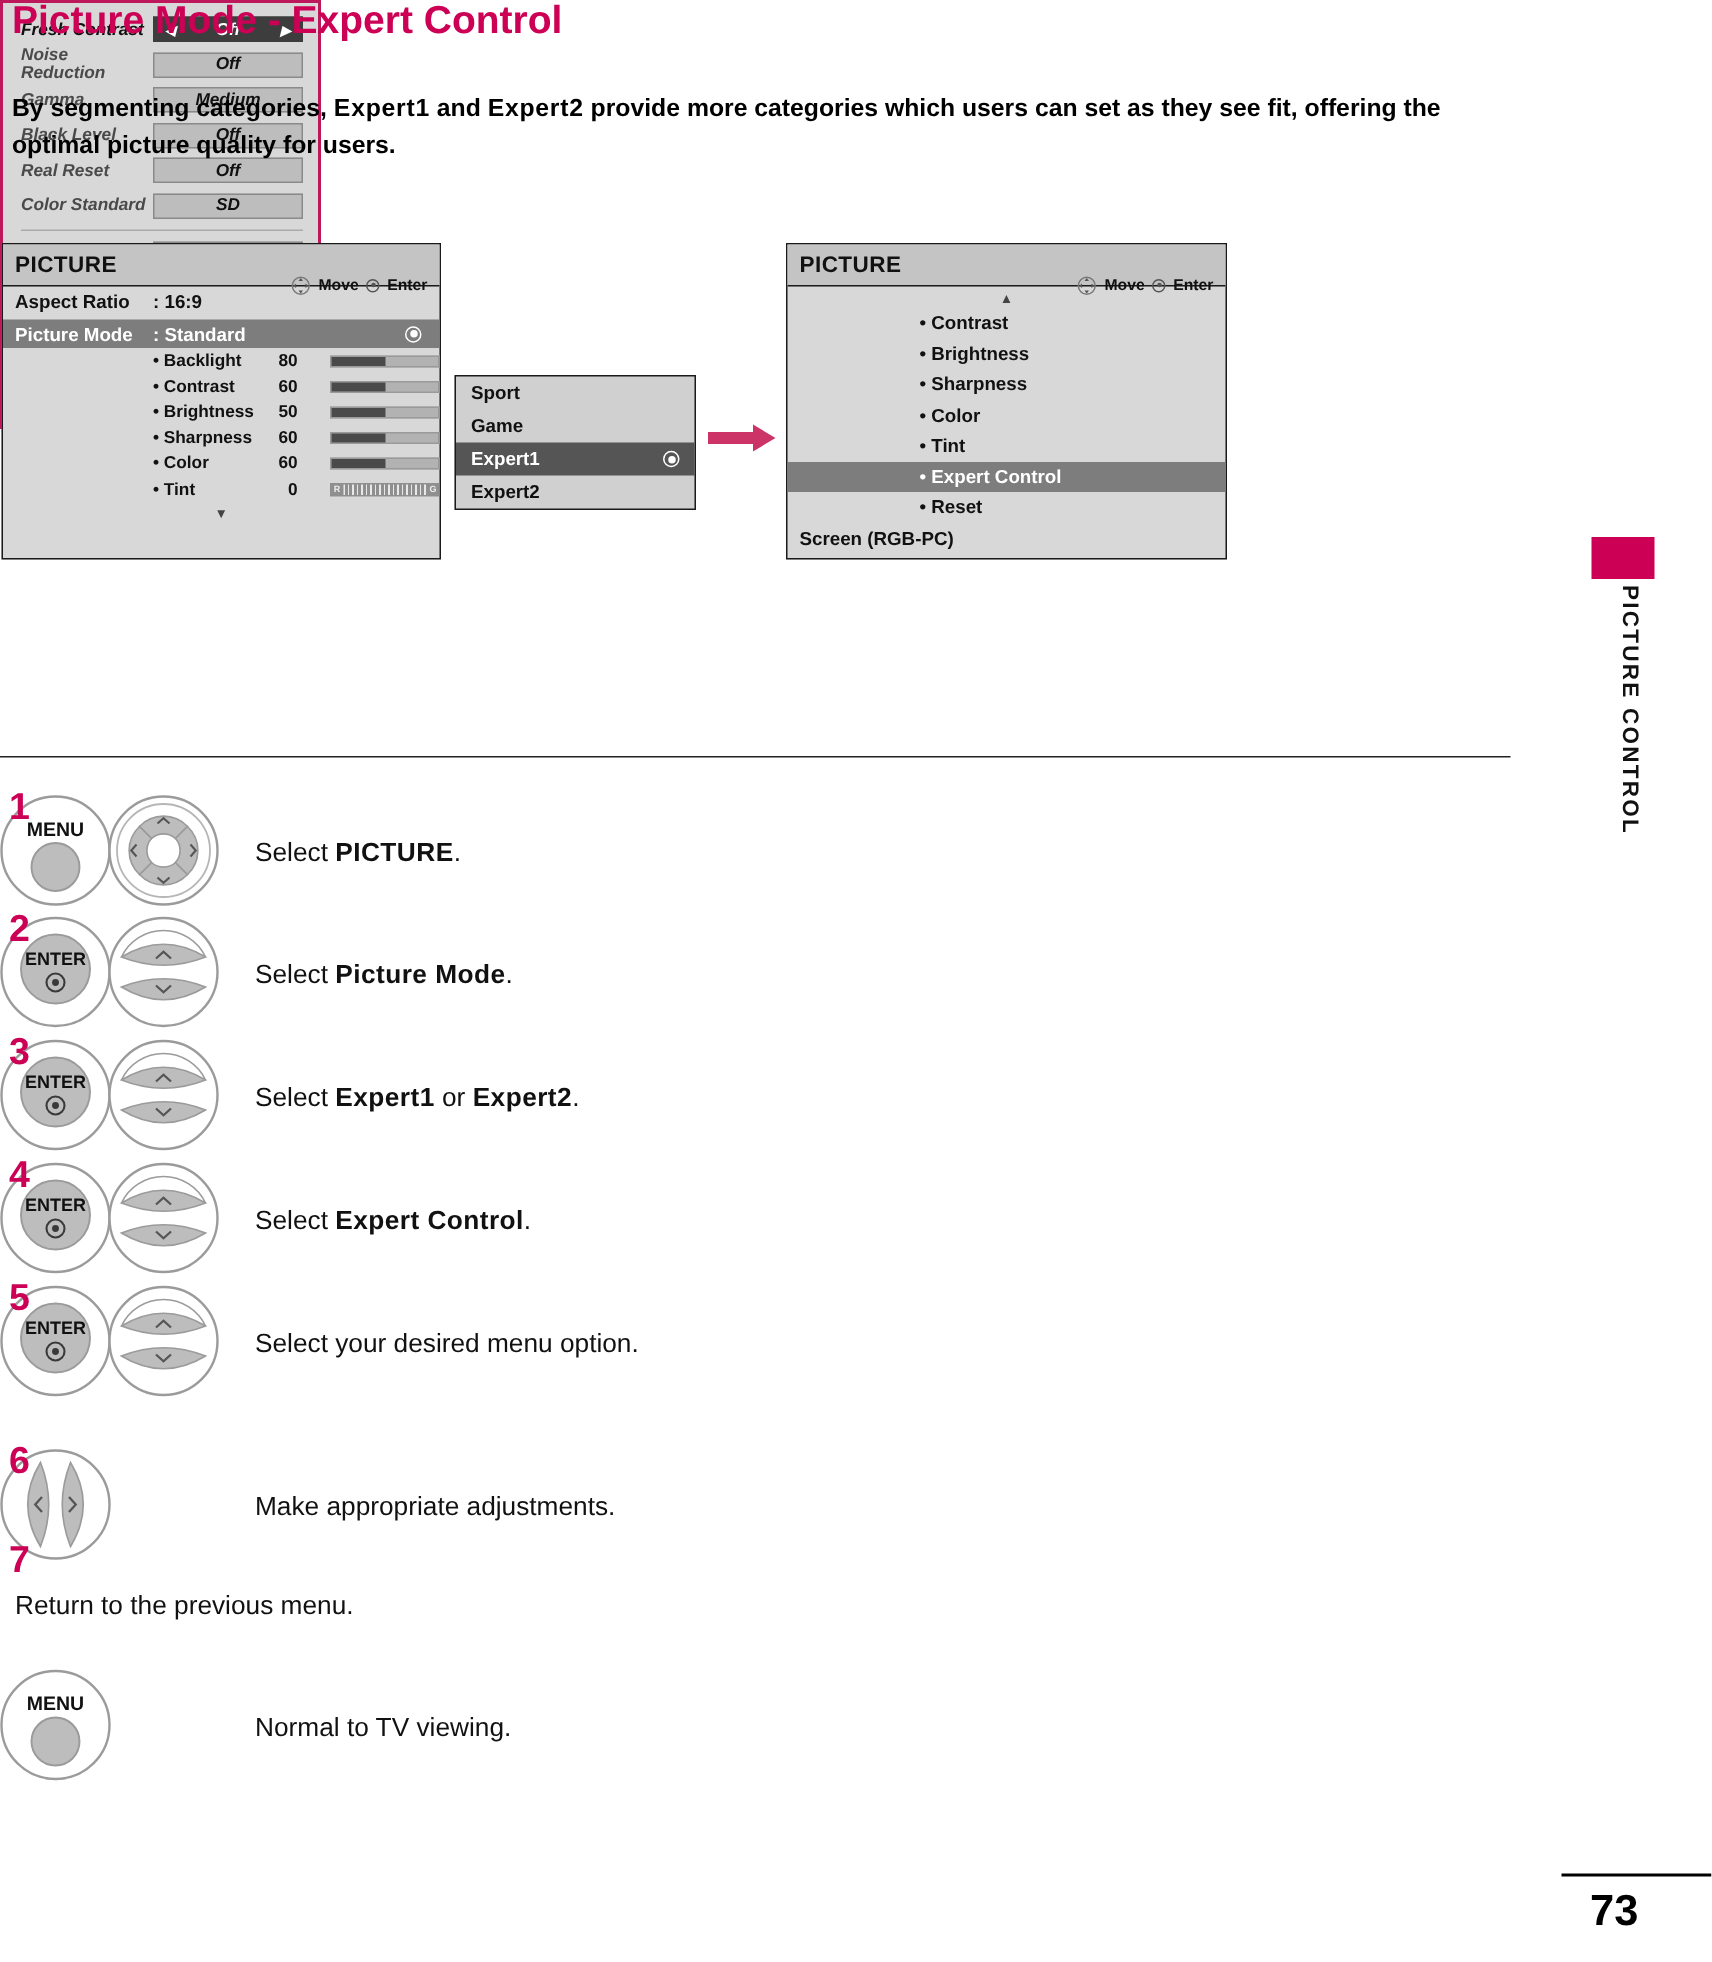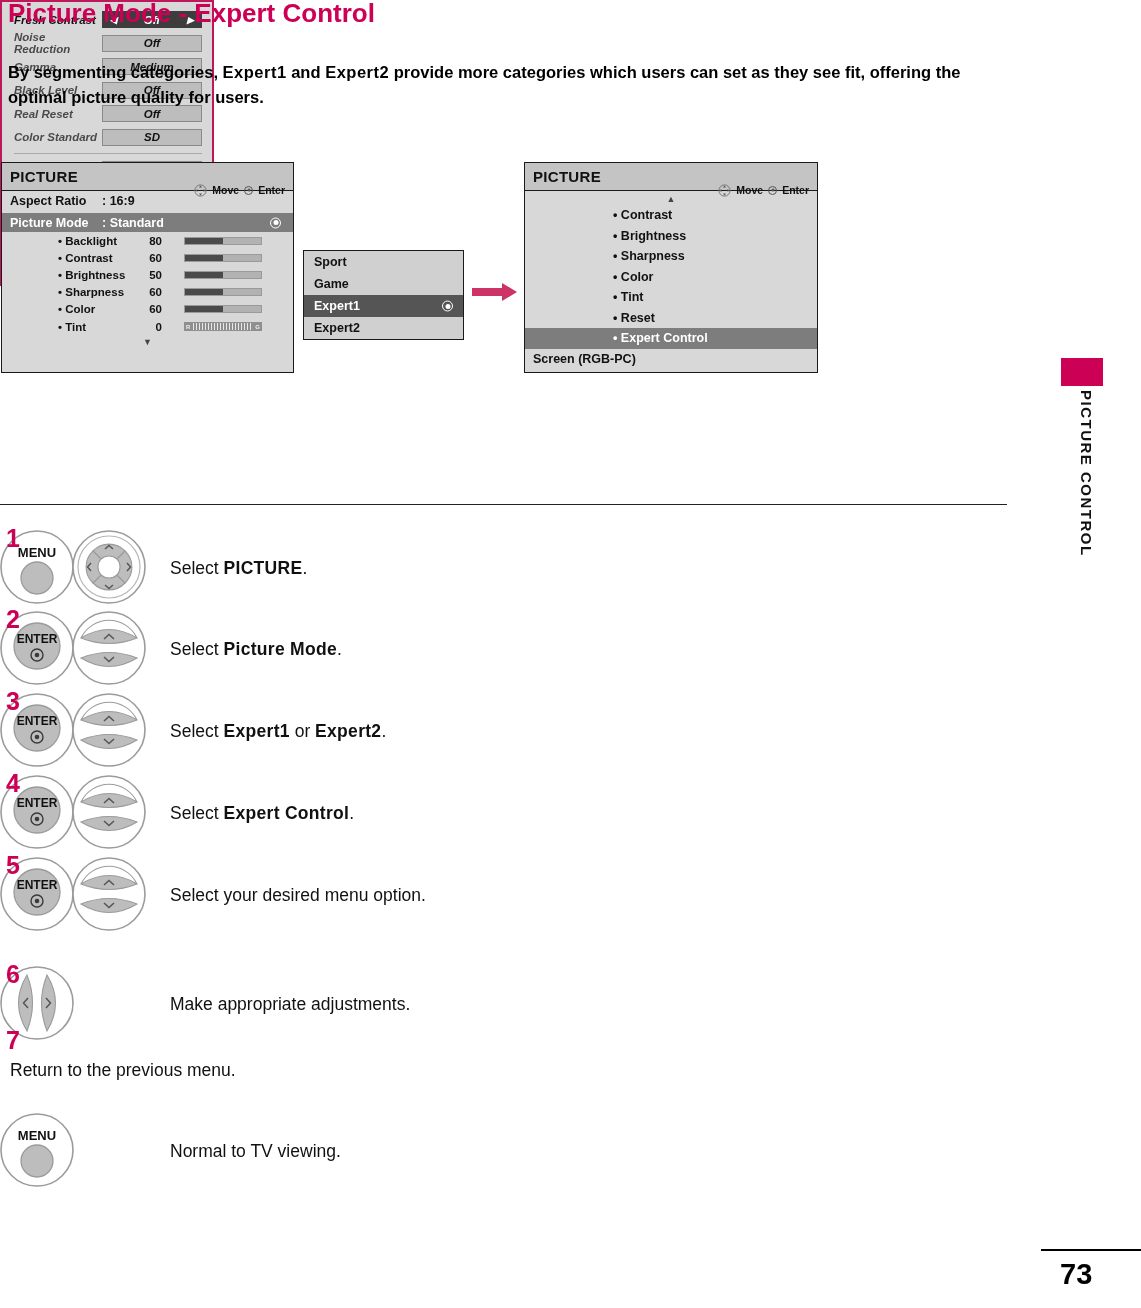--- a/index.html
+++ b/index.html
@@ -78,21 +78,21 @@
     border:1.5px solid #fff; background:#7d7d7d;
   }
   .hl-row .radio:after{
     content:""; position:absolute; left:50%; top:50%;
     width:5px;height:5px;background:#fff;border-radius:50%;
     transform:translate(-50%,-50%);
   }
   .sub {
     display:flex; align-items:center; height:17px;
     font-size:11.5px; font-weight:bold; color:#111;
-    padding-left:56px; position:relative;
+    padding-left:100px; position:relative;
   }
   .sub .lbl { width:78px; }
   .sub .val { width:26px; text-align:right; margin-right:22px; }
   .bar {
     width:78px; height:8px; background:#b2b2b2;
     border:1px solid #9a9a9a; position:relative;
   }
   .bar > i { display:block; height:100%; background:#4a4a4a; }
   .tintbar {
     width:78px; height:9px; background:#8f8f8f;
@@ -335,25 +335,25 @@
       </div>
       <div class="r2">
         <span class="inner">• Sharpness</span>
       </div>
       <div class="r2">
         <span class="inner">• Color</span>
       </div>
       <div class="r2">
         <span class="inner">• Tint</span>
       </div>
+      <div class="r2 sel">
+        <span class="inner">• Expert Control</span>
+      </div>
       <div class="r2">
         <span class="inner">• Reset</span>
-      </div>
-      <div class="r2 sel">
-        <span class="inner">• Expert Control</span>
       </div>
     </div>
   <div class="r2 bottom">
     <span class="inner">Screen (RGB-PC)</span>
   </div>
 </div>
 
 <div id="osd3">
   <div id="osd3-rows">
       <div class="erow first">

